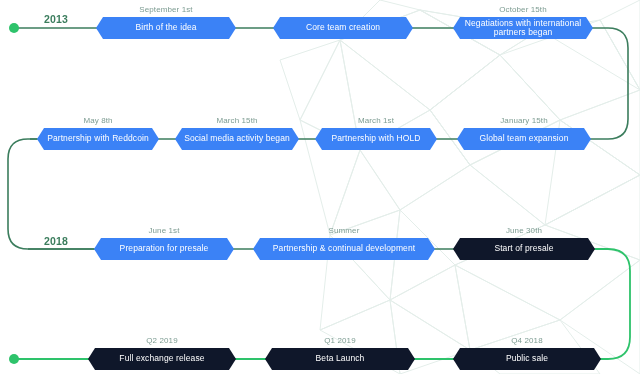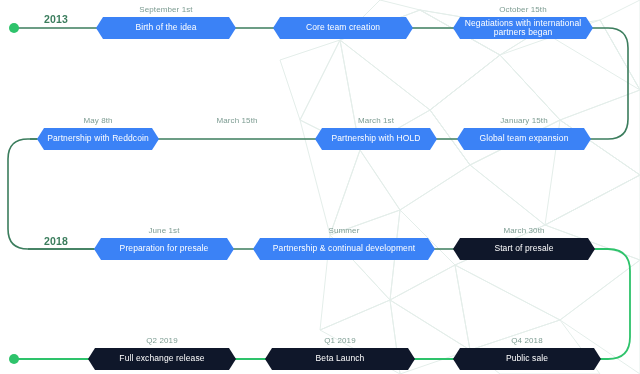--- a/index.html
+++ b/index.html
@@ -124,20 +124,23 @@
   <div class="node dark" style="left:453px;top:17px;width:140px;">
     <span>Negatiations with international partners began</span>
   </div>
 
   <div class="date" style="left:37px;top:116px;width:122px;">May 8th</div>
   <div class="node dark" style="left:37px;top:128px;width:122px;">
     <span>Partnership with Reddcoin</span>
   </div>
 
   <div class="date" style="left:175px;top:116px;width:124px;">March 15th</div>
+  <div class="node dark" style="left:175px;top:128px;width:124px;">
+    <span>Social media activity began</span>
+  </div>
 
   <div class="date" style="left:315px;top:116px;width:122px;">March 1st</div>
   <div class="node dark" style="left:315px;top:128px;width:122px;">
     <span>Partnership with HOLD</span>
   </div>
 
   <div class="date" style="left:457px;top:116px;width:134px;">January 15th</div>
   <div class="node dark" style="left:457px;top:128px;width:134px;">
     <span>Global team expansion</span>
   </div>
@@ -145,21 +148,21 @@
   <div class="date" style="left:94px;top:226px;width:140px;">June 1st</div>
   <div class="node dark" style="left:94px;top:238px;width:140px;">
     <span>Preparation for presale</span>
   </div>
 
   <div class="date" style="left:253px;top:226px;width:182px;">Summer</div>
   <div class="node dark" style="left:253px;top:238px;width:182px;">
     <span>Partnership &amp; continual development</span>
   </div>
 
-  <div class="date" style="left:453px;top:226px;width:142px;">March 30th</div>
+  <div class="date" style="left:453px;top:226px;width:142px;">June 30th</div>
   <div class="node light" style="left:453px;top:238px;width:142px;">
     <span>Start of presale</span>
   </div>
 
   <div class="date" style="left:88px;top:336px;width:148px;">Q2 2019</div>
   <div class="node light" style="left:88px;top:348px;width:148px;">
     <span>Full exchange release</span>
   </div>
 
   <div class="date" style="left:265px;top:336px;width:150px;">Q1 2019</div>

